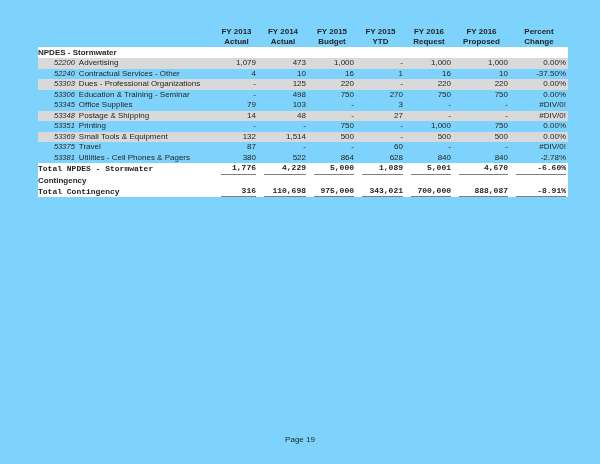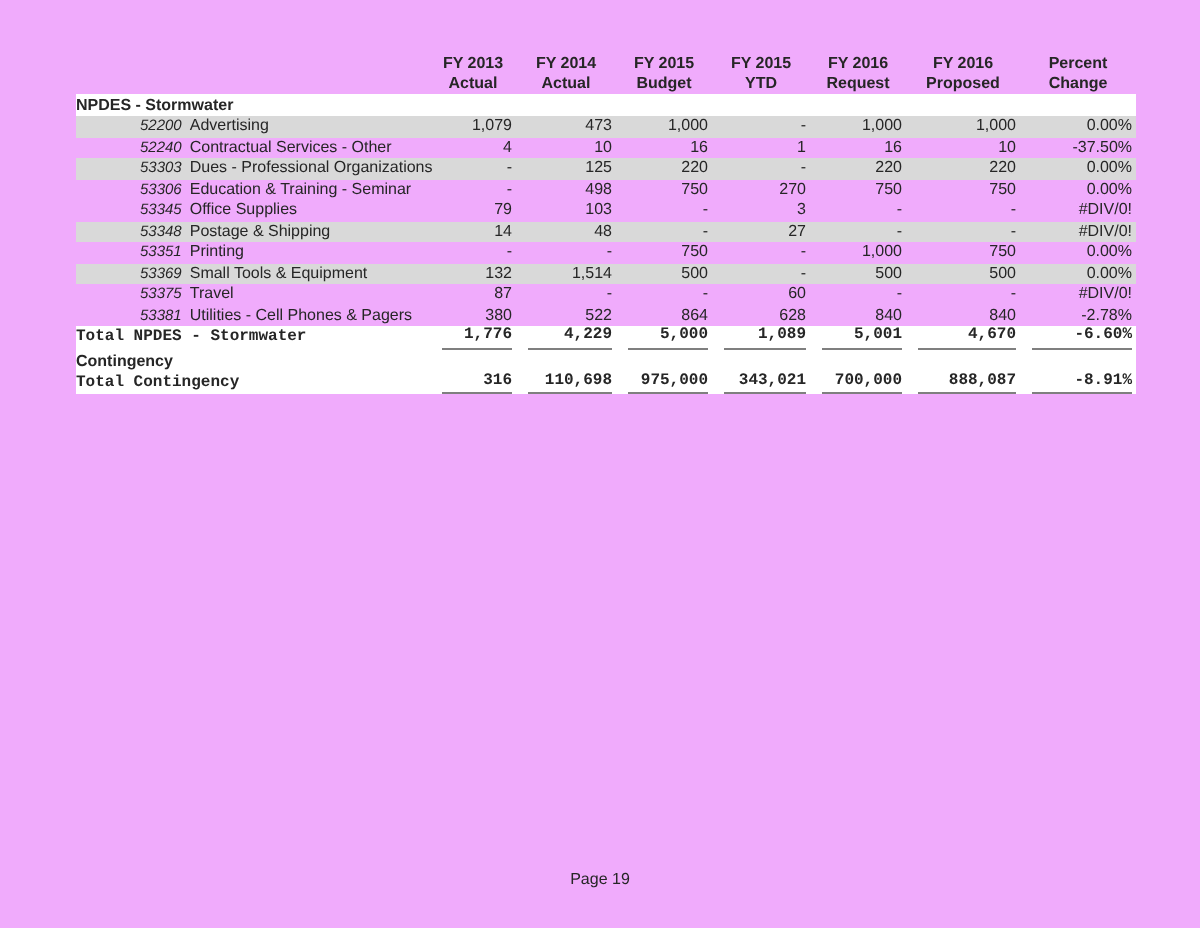--- a/index.html
+++ b/index.html
@@ -1,34 +1,34 @@
 <!DOCTYPE html>
 <html style="--shade: #d9d9d9; --text: #262626; --rule: #7f7f7f;"><head>
 <meta charset="utf-8">
 <style>
   html,body{margin:0;padding:0;background:#fff;}
   .page{
-    position:relative;width:600px;height:464px;background:#f0abfc;
+    position:relative;width:600px;height:464px;background:#7dd3fc;
     font-family:"Liberation Sans",sans-serif;color:var(--text,#262626);
     overflow:hidden;
   }
   table.budget{
     position:absolute;left:38px;top:27px;width:530px;
     border-collapse:collapse;table-layout:fixed;
   }
   .budget th,.budget td{
     padding:0;margin:0;font-size:8px;line-height:10.5px;height:10.5px;
     white-space:nowrap;overflow:visible;vertical-align:bottom;
   }
   .budget thead th{font-weight:bold;text-align:center;line-height:10px;height:10px;}
   td.num{text-align:right;padding-right:2px;}
   td.pct{padding-right:2px;}
   tr.shade td{background:var(--shade,#d9d9d9);}
   tr.sec td{font-weight:bold;height:11px;line-height:11px;background:#fff;}
-  td.desc .acct{font-style:italic;font-size:7.5px;padding-left:32px;}
+  td.desc .acct{font-style:italic;font-size:7.5px;padding-left:16px;}
   td.desc .nm{padding-left:4px;}
   tr.total td{font-weight:bold;background:#fff;font-family:Liberation Mono, monospace;}
   tr.total td.num .u{display:block;border-bottom:1px solid var(--rule,#7f7f7f);margin-left:6px;}
   .footer{
     position:absolute;top:435px;left:0;width:600px;text-align:center;
     font-size:8px;color:var(--text,#262626);
   }
 </style>
 </head>
 <body>

